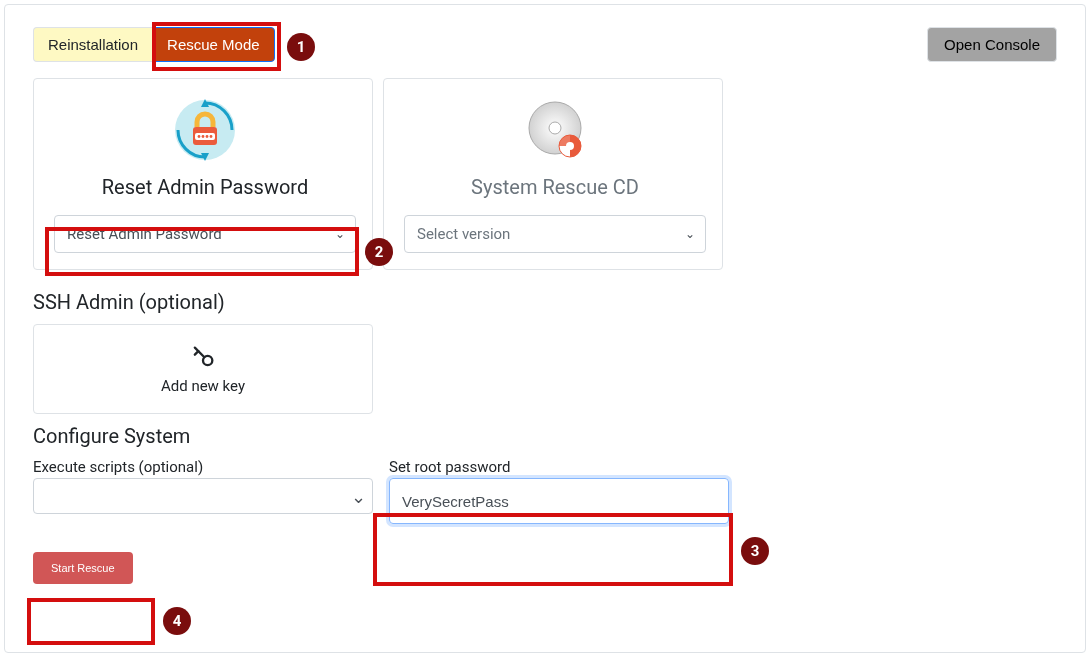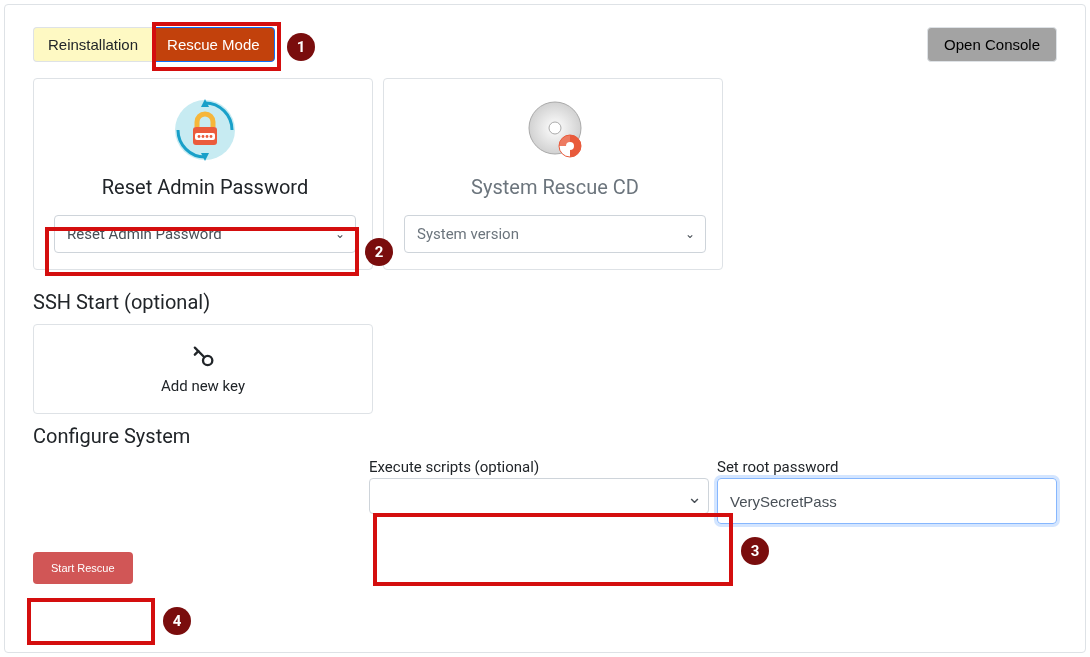--- a/index.html
+++ b/index.html
@@ -110,22 +110,21 @@
     flex-direction:column;
     align-items:center;
     justify-content:center;
     cursor:pointer;
   }
   .key-icon { font-size: 24px; height: 28px; display:flex; align-items:center; transform: scaleX(-1); }
   .sshkey-label { font-size: 15px; margin-top: 6px; }
 
   .config-row {
     display:flex;
-    gap: 8px;
-    justify-content: flex-end;
+    gap: 16px;
   }
   .config-col { width: 340px; display:flex; flex-direction:column; }
   .config-label { font-size: 15px; color: #212529; margin-bottom: 2px; }
   .select-exec {
     height: 36px; border: 1px solid #ced4da; border-radius:4px;
     display:flex; align-items:center; justify-content:flex-end;
     padding-right:6px; color:#495057; font-size:18px;
     cursor:pointer; background:#fff;
   }
   .input-root {
@@ -218,27 +217,27 @@
           <circle cx="35" cy="30" r="26" fill="url(#g)" stroke="#aaa" stroke-width="1"></circle>
           <circle cx="35" cy="30" r="6" fill="#fff" stroke="#aaa"></circle>
           <circle cx="50" cy="48" r="11" fill="#fff" stroke="#e85a3b" stroke-width="1"></circle>
           <path d="M50 37 a11 11 0 0 1 0 22 z" fill="#e85a3b"></path>
           <path d="M39 48 a11 11 0 0 1 22 0 z" fill="#e85a3b" opacity=".8"></path>
           <circle cx="50" cy="48" r="4" fill="#fff"></circle>
         </svg>
       </div>
       <div class="card-title">System Rescue CD</div>
       <div class="card-select muted">
-        <span>System version</span>
+        <span>Select version</span>
         <span class="caret">⌄</span>
       </div>
     </div>
   </div>
 
-  <div class="section-title">SSH Start (optional)</div>
+  <div class="section-title">SSH Admin (optional)</div>
   <div class="sshkey-box">
     <div class="key-icon">
       <svg width="28" height="28" viewBox="0 0 24 24" fill="none" stroke="#212529" stroke-width="2" stroke-linecap="round" stroke-linejoin="round">
         <circle cx="8" cy="15" r="4"></circle>
         <path d="M10.8 12.2 L19 4"></path>
         <path d="M16 7 l3 3"></path>
       </svg>
     </div>
     <div class="sshkey-label">Add new key</div>
   </div>

